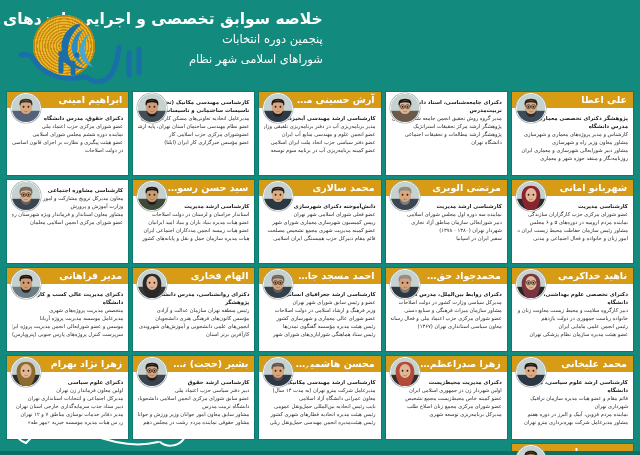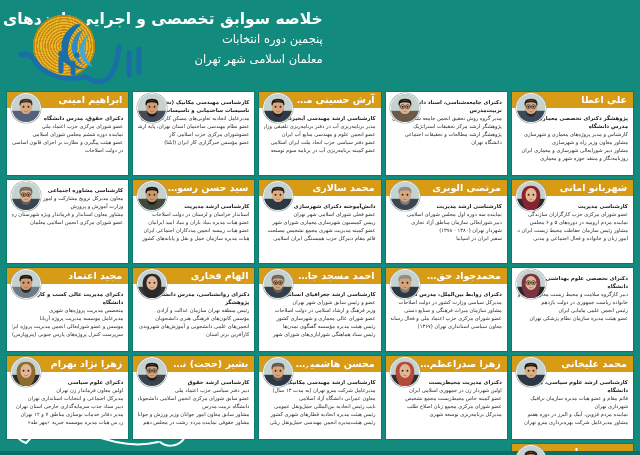--- a/index.html
+++ b/index.html
@@ -160,21 +160,21 @@
           <path d="M22 22 C18 16 14 14 8 16"></path>
         </g>
         <circle cx="64" cy="16" r="2.6" fill="#1b6fa8"></circle>
         <circle cx="52" cy="13" r="2.6" fill="#1b6fa8"></circle>
       </svg>
     </div>
 
     <div class="header-text">
       <div class="title-main">خلاصه سوابق تخصصی و اجرایی نامزدهای</div>
       <div class="title-sub">پنجمین دوره انتخابات</div>
-      <div class="title-sub">معلمان اسلامی شهر تهران</div>
+      <div class="title-sub">شوراهای اسلامی شهر نظام</div>
     </div>
   </div>
 
   <div class="grid" id="grid">
       <div class="card">
         <div class="namebar">
           <div class="cname">علی اعطا</div>
         </div>
         <div class="photo">
           <svg class="face" viewBox="0 0 30 30">
@@ -443,20 +443,23 @@
           <div class="role">کارشناسی مشاوره اجتماعی</div>
           <div class="bio">
             <div>معاون مدیرکل ترویج مشارکت و امور شوراها در</div>
             <div>وزارت آموزش و پرورش</div>
             <div>مشاور معاون استاندار و فرماندار ویژه شهرستان ری</div>
             <div>عضو شورای مرکزی انجمن اسلامی معلمان</div>
           </div>
         </div>
       </div>
       <div class="card">
+        <div class="namebar">
+          <div class="cname">ناهید خداکرمی</div>
+        </div>
         <div class="photo">
           <svg class="face" viewBox="0 0 30 30">
             <rect x="0" y="0" width="30" height="30" fill="#c6d2cf"></rect>
             <rect x="0" y="18" width="30" height="12" fill="#262626"></rect>
             <path d="M15 4 C8 4 5 9 5 15 C5 22 8 26 10 30 L20 30 C22 26 25 22 25 15 C25 9 22 4 15 4 Z" fill="#7a3340"></path>
             <ellipse cx="15" cy="14" rx="6" ry="7.5" fill="#e2b694"></ellipse>
             <ellipse cx="12.4" cy="13.6" rx="1" ry="1.1" fill="#2b2118"></ellipse>
             <ellipse cx="17.6" cy="13.6" rx="1" ry="1.1" fill="#2b2118"></ellipse>
             <g fill="none" stroke="#2b2b2b" stroke-width="0.7">
               <circle cx="12.4" cy="13.6" r="2.2"></circle>
@@ -560,21 +563,21 @@
           <div class="bio">
             <div>رئیس منطقه تهران سازمان عدالت و آزادی</div>
             <div>مؤسس کانون‌های فرهنگی هنری دانشجویان</div>
             <div>انجمن‌های علمی دانشجویی و آموزش‌های شهروندی</div>
             <div>کارآفرین برتر استان</div>
           </div>
         </div>
       </div>
       <div class="card">
         <div class="namebar">
-          <div class="cname">مجید اعتماد</div>
+          <div class="cname">مدیر فراهانی</div>
         </div>
         <div class="photo">
           <svg class="face" viewBox="0 0 30 30">
             <rect x="0" y="0" width="30" height="30" fill="#c6d2cf"></rect>
             <rect x="0" y="18" width="30" height="12" fill="#6d7b85"></rect>
             <ellipse cx="15" cy="13.5" rx="6.6" ry="8" fill="#d09a72"></ellipse>
             <path d="M8.4 11 C8.4 5.5 21.6 5.5 21.6 11 C20 8 10 8 8.4 11 Z" fill="#1c1714"></path>
             <path d="M8.2 12 C7.6 8 9 5 15 5 C21 5 22.4 8 21.8 12 L20.6 12 C20.6 8.4 18.4 7 15 7 C11.6 7 9.4 8.4 9.4 12 Z" fill="#1c1714"></path>
             <path d="M9.2 15 C9.2 22 11.5 24.5 15 24.5 C18.5 24.5 20.8 22 20.8 15 C20.8 20 18 21.5 15 21.5 C12 21.5 9.2 20 9.2 15 Z" fill="#1c1714" opacity="0.85"></path>
             <ellipse cx="12.4" cy="13.6" rx="1" ry="1.1" fill="#2b2118"></ellipse>

